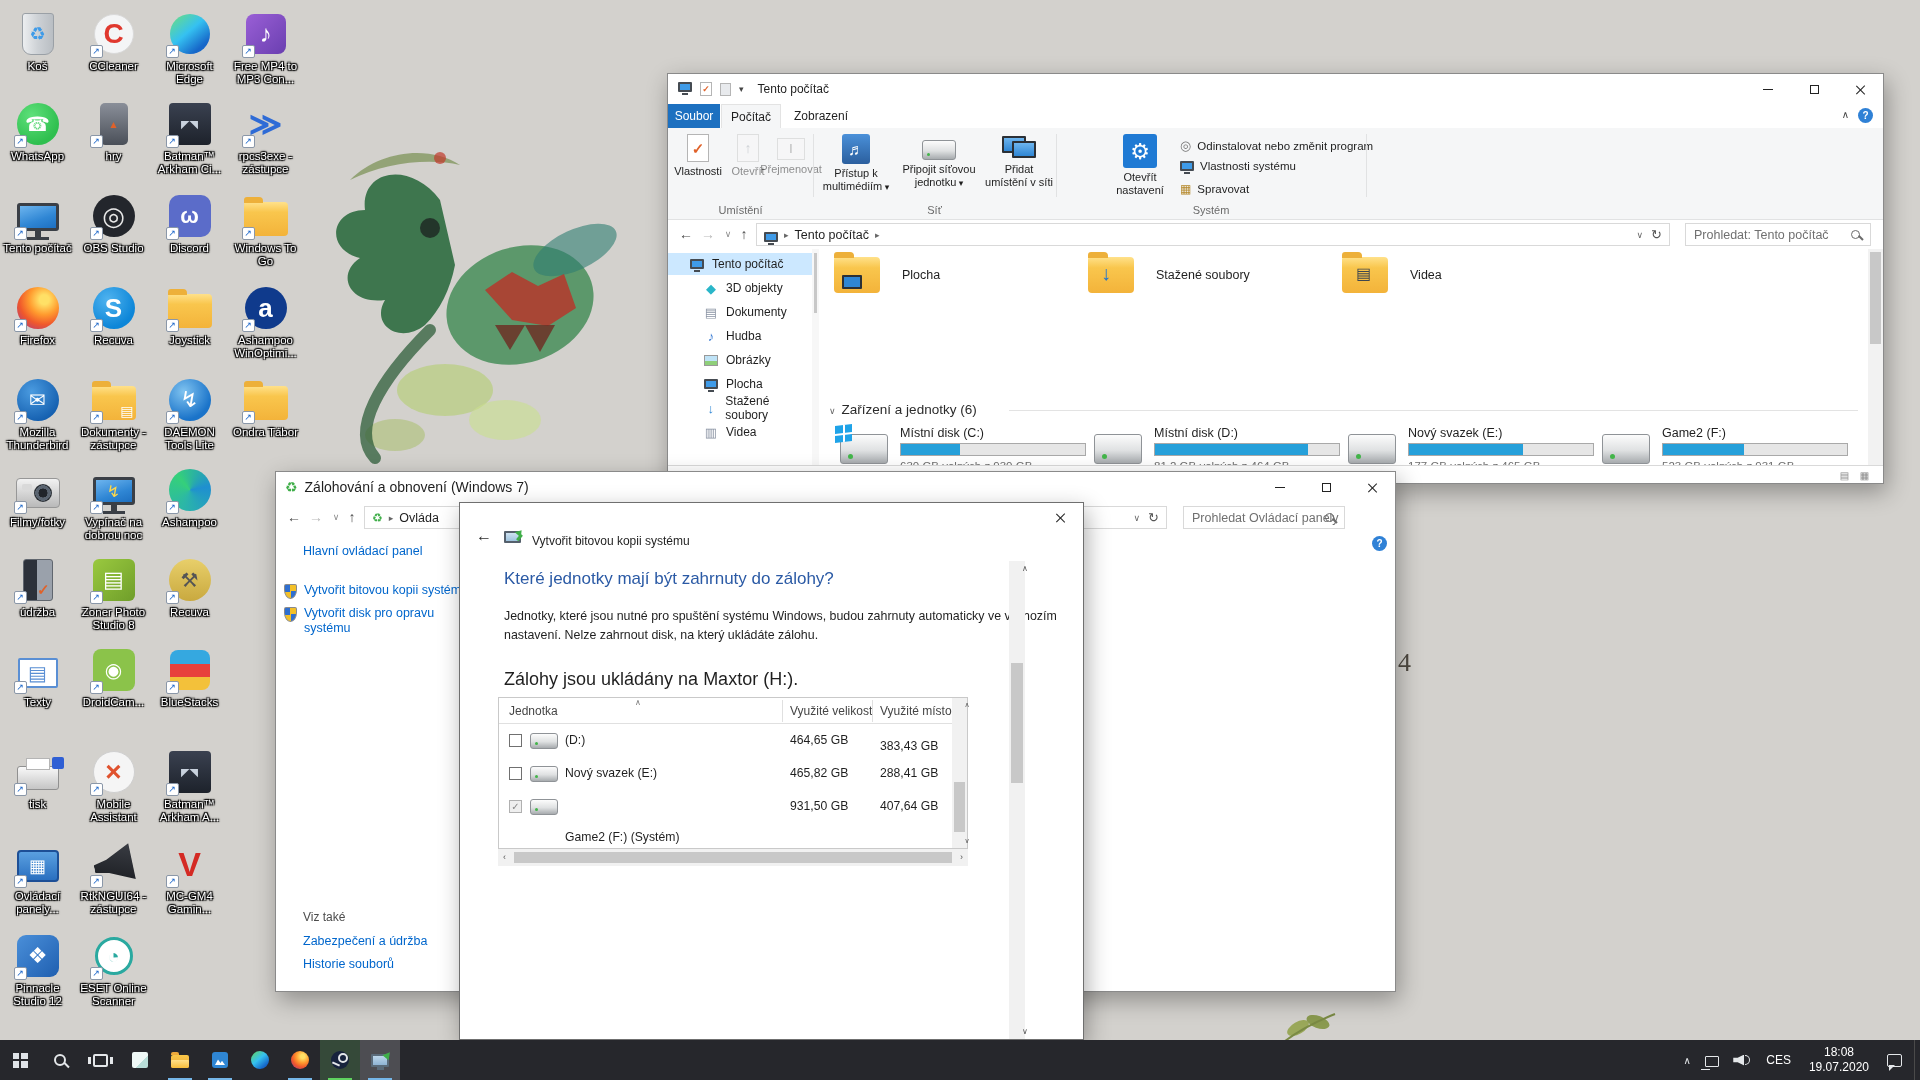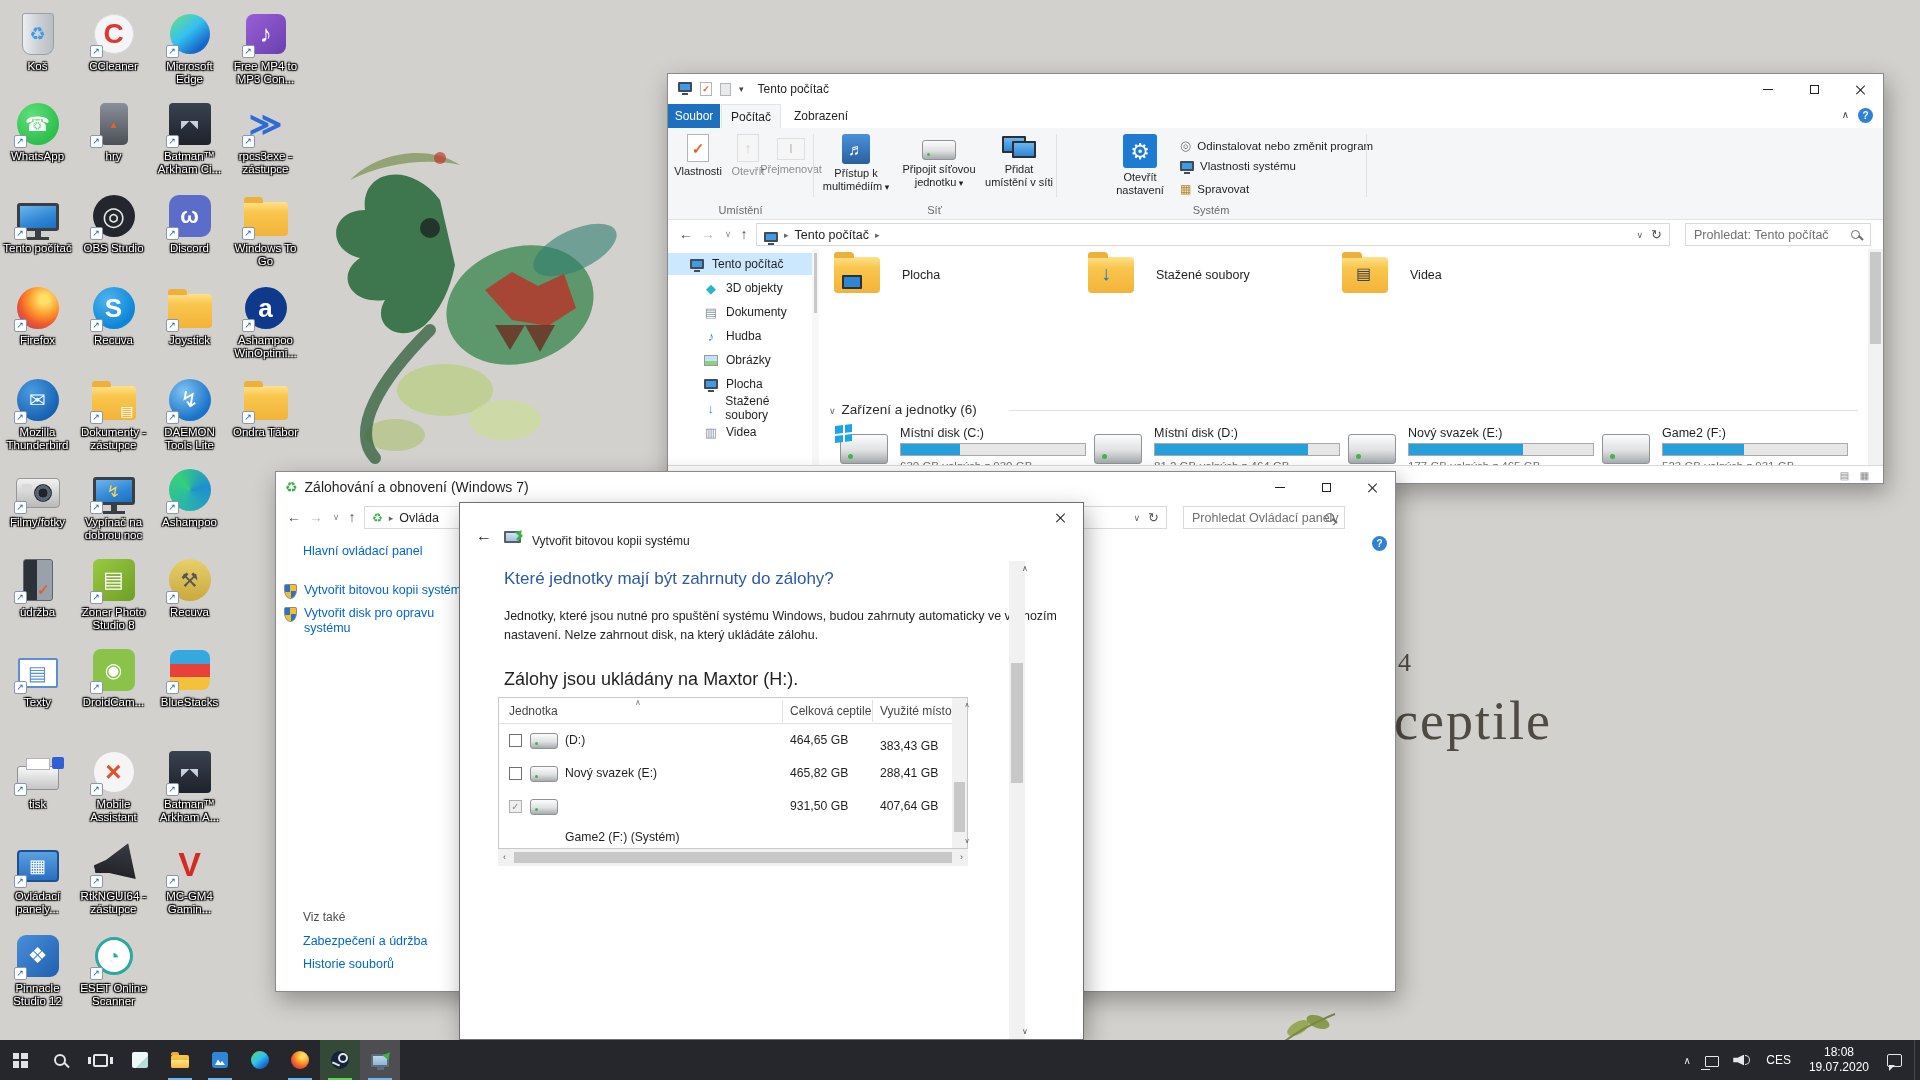--- a/index.html
+++ b/index.html
@@ -197,21 +197,20 @@
     <ellipse cx="285" cy="110" rx="45" ry="20" fill="#2e7d72" opacity="0.6" transform="rotate(-25 285 110)"></ellipse>
     <polygon points="195,150 222,132 248,146 274,134 286,168 258,186 222,180" fill="#b5372c" opacity="0.85"></polygon>
     <polygon points="205,185 220,210 235,185 250,212 265,185" fill="#6e2a22" opacity="0.8"></polygon>
     <ellipse cx="155" cy="250" rx="48" ry="26" fill="#b8cf7e" opacity="0.7"></ellipse>
     <ellipse cx="215" cy="280" rx="36" ry="20" fill="#cadf8e" opacity="0.6"></ellipse>
     <ellipse cx="105" cy="295" rx="30" ry="16" fill="#a9c06e" opacity="0.55"></ellipse>
     <path d="M140,190 C90,240 60,290 85,318" stroke="#2f5d3a" stroke-width="12" fill="none" opacity="0.75" stroke-linecap="round"></path>
     <circle cx="140" cy="88" r="10" fill="#1f2a24" opacity="0.85"></circle>
   </svg>
   <div id="wp-num">4</div>
-  <div id="wp-word">ceptile</div>
   <svg id="wp-leaf" width="60" height="40" viewBox="0 0 60 40">
     <ellipse cx="18" cy="22" rx="12" ry="6" fill="#9aa85a" transform="rotate(-30 18 22)"></ellipse>
     <ellipse cx="38" cy="16" rx="12" ry="6" fill="#8a9a4f" transform="rotate(20 38 16)"></ellipse>
     <path d="M5,35 Q25,20 55,8" stroke="#7a8a44" stroke-width="2" fill="none"></path>
   </svg>
 
   <div id="desktop-icons">
       <div class="dcell" style="left: 0px; top: 10px;">
         <div class="dicon">
           <span class="shape i-bin">
@@ -810,21 +809,21 @@
     <span style="position:absolute;left:72px;top:31px;font-size:12px">Vytvořit bitovou kopii systému</span>
 
     <div id="d-heading">Které jednotky mají být zahrnuty do zálohy?</div>
     <div id="d-body">Jednotky, které jsou nutné pro spuštění systému Windows, budou zahrnuty automaticky ve výchozím nastavení. Nelze zahrnout disk, na který ukládáte zálohu.</div>
     <div id="d-target">Zálohy jsou ukládány na Maxtor (H:).</div>
 
     <div id="d-table">
       <div id="dt-head">
         <span style="position:absolute;left:10px;top:6px">Jednotka</span>
         <span style="position:absolute;left:136px;top:0;font-size:8px;color:#777">∧</span>
-        <span style="position:absolute;left:291px;top:6px">Celková ceptile</span>
+        <span style="position:absolute;left:291px;top:6px">Využité velikost</span>
         <span style="position:absolute;left:381px;top:6px">Využité místo</span>
         <span class="dth-sep" style="left:283px"></span>
         <span class="dth-sep" style="left:373px"></span>
       </div>
       <div id="dt-rows">
           <div class="dtrow" style="top: 26px;">
             <span class="cb"></span>
             <span class="hdd sm" style="position: absolute; left: 31px; top: 9px;"></span>
             <span style="position: absolute; left: 66px; top: 9px;">(D:)</span>
             <span style="position: absolute; left: 291px; top: 9px;">464,65 GB</span>

